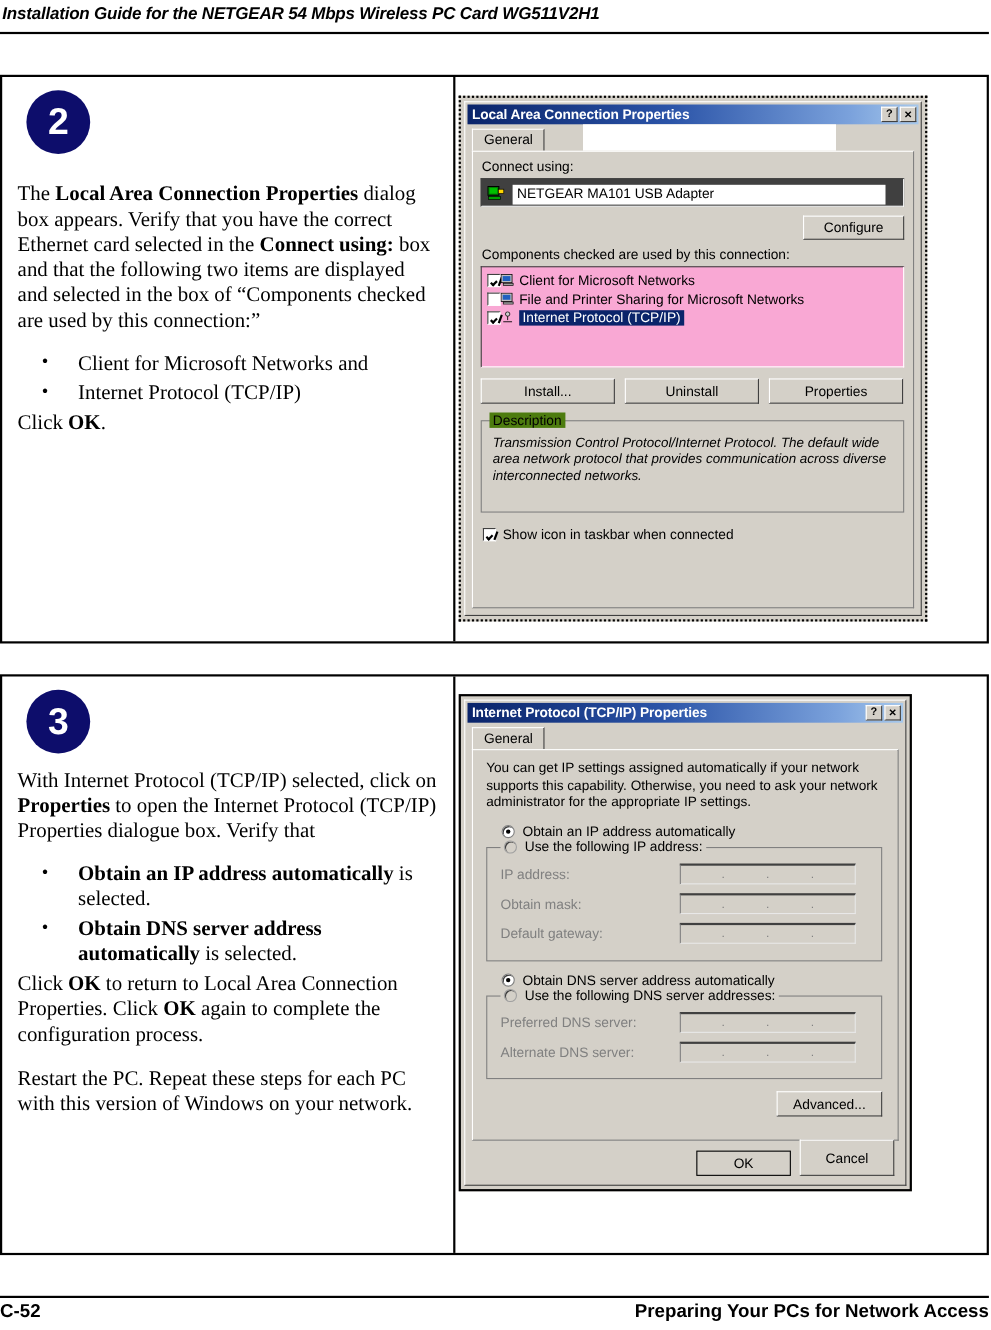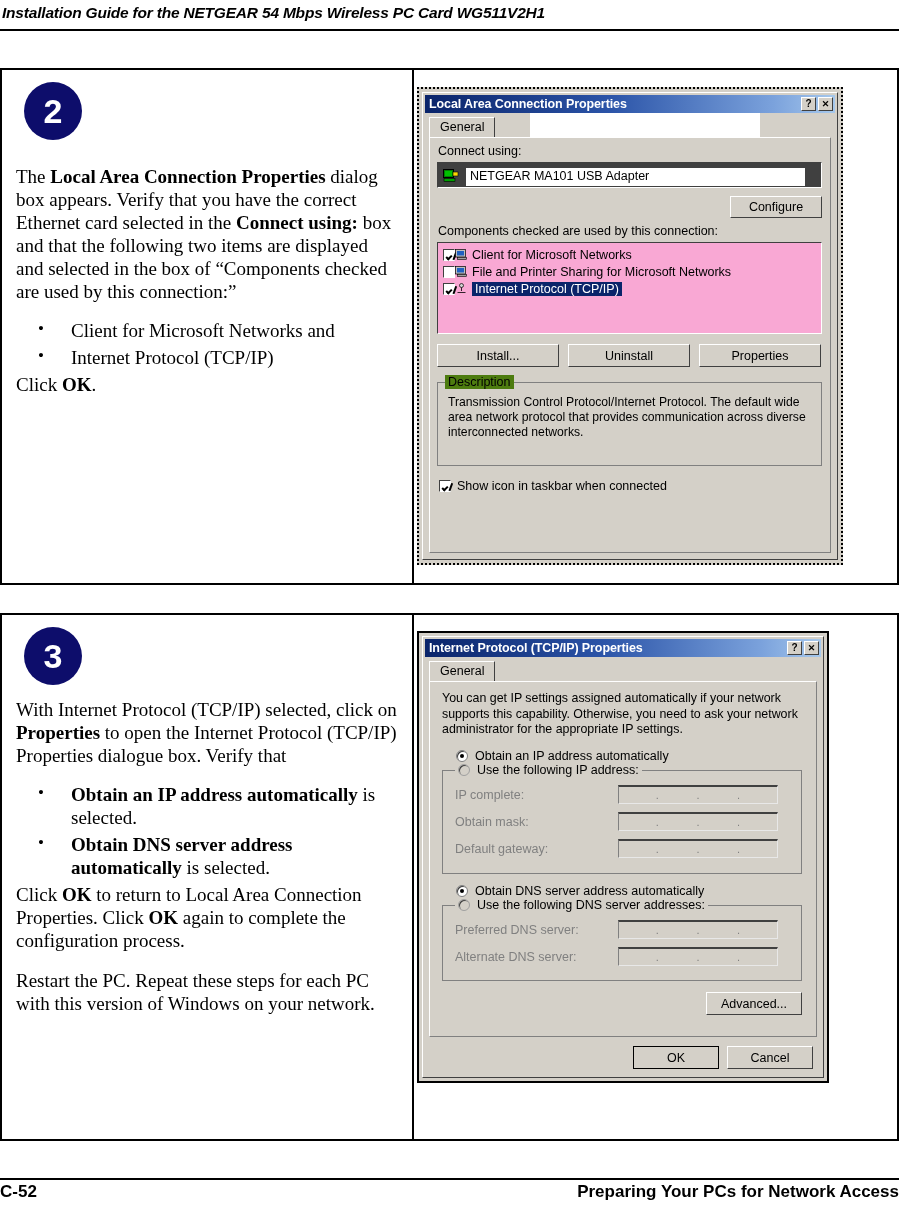--- a/index.html
+++ b/index.html
@@ -195,20 +195,21 @@
 
   
   .nic-icon{
     position:absolute;width:16px;height:14px;
   }
   .mini-pc{width:13px;height:11px;flex:0 0 auto;position:relative;}
 
   .desc-text{
     position:absolute;font-size:12.2px;line-height:1.22;color:#000;
     white-space:pre-line;
+    font-style:italic;
   }
   .body-para{
     position:absolute;font-size:12.4px;line-height:1.25;color:#000;
   }
 
   
   .footrule{position:absolute;left:0;top:1178px;width:899px;height:2px;background:#000;}
   .footer{
     position:absolute;left:0;top:1182px;width:899px;
     font-family:"Liberation Sans", sans-serif;
@@ -371,21 +372,21 @@
               <div class="radio on" style="position:relative;"></div>
               <span class="lbl" style="position:relative;margin-left:7px;">Obtain an IP address automatically</span>
             </div>
 
             <div class="groupbox" style="left:12px;top:88px;right:14px;height:104px;">
               <div style="position:absolute;left:12px;top:-8px;display:flex;align-items:center;background:#d4d0c8;padding:0 3px;">
                 <div class="radio dim" style="position:relative;"></div>
                 <span class="lbl" style="position:relative;margin-left:7px;">Use the following IP address:</span>
               </div>
 
-              <div class="lbl dim" style="left:12px;top:17px;">IP complete:</div>
+              <div class="lbl dim" style="left:12px;top:17px;">IP address:</div>
               <div class="ipfield" style="left:175px;top:14px;width:160px;height:19px;">
                 <span>.</span>
                   <span>.</span>
                   <span>.</span>
               </div>
 
               <div class="lbl dim" style="left:12px;top:44px;">Obtain mask:</div>
               <div class="ipfield" style="left:175px;top:41px;width:160px;height:19px;">
                 <span>.</span>
                   <span>.</span>
@@ -423,21 +424,21 @@
                 <span>.</span>
                   <span>.</span>
                   <span>.</span>
               </div>
             </div>
 
             <div class="btn" style="right:14px;top:310px;width:96px;height:23px;">Advanced...</div>
           </div>
 
           <div class="btn default" style="right:104px;bottom:8px;width:86px;height:23px;">OK</div>
-          <div class="btn" style="right:10px;bottom:8px;width:86px;height:23px;">Cancel</div>
+          <div class="btn" style="right:10px;bottom:8px;width:86px;height:33px;">Cancel</div>
 
         </div>
       </div>
 
     </div>
   </div>
 
   <div class="footrule"></div>
   <div class="footer">
     <span>C-52</span>

